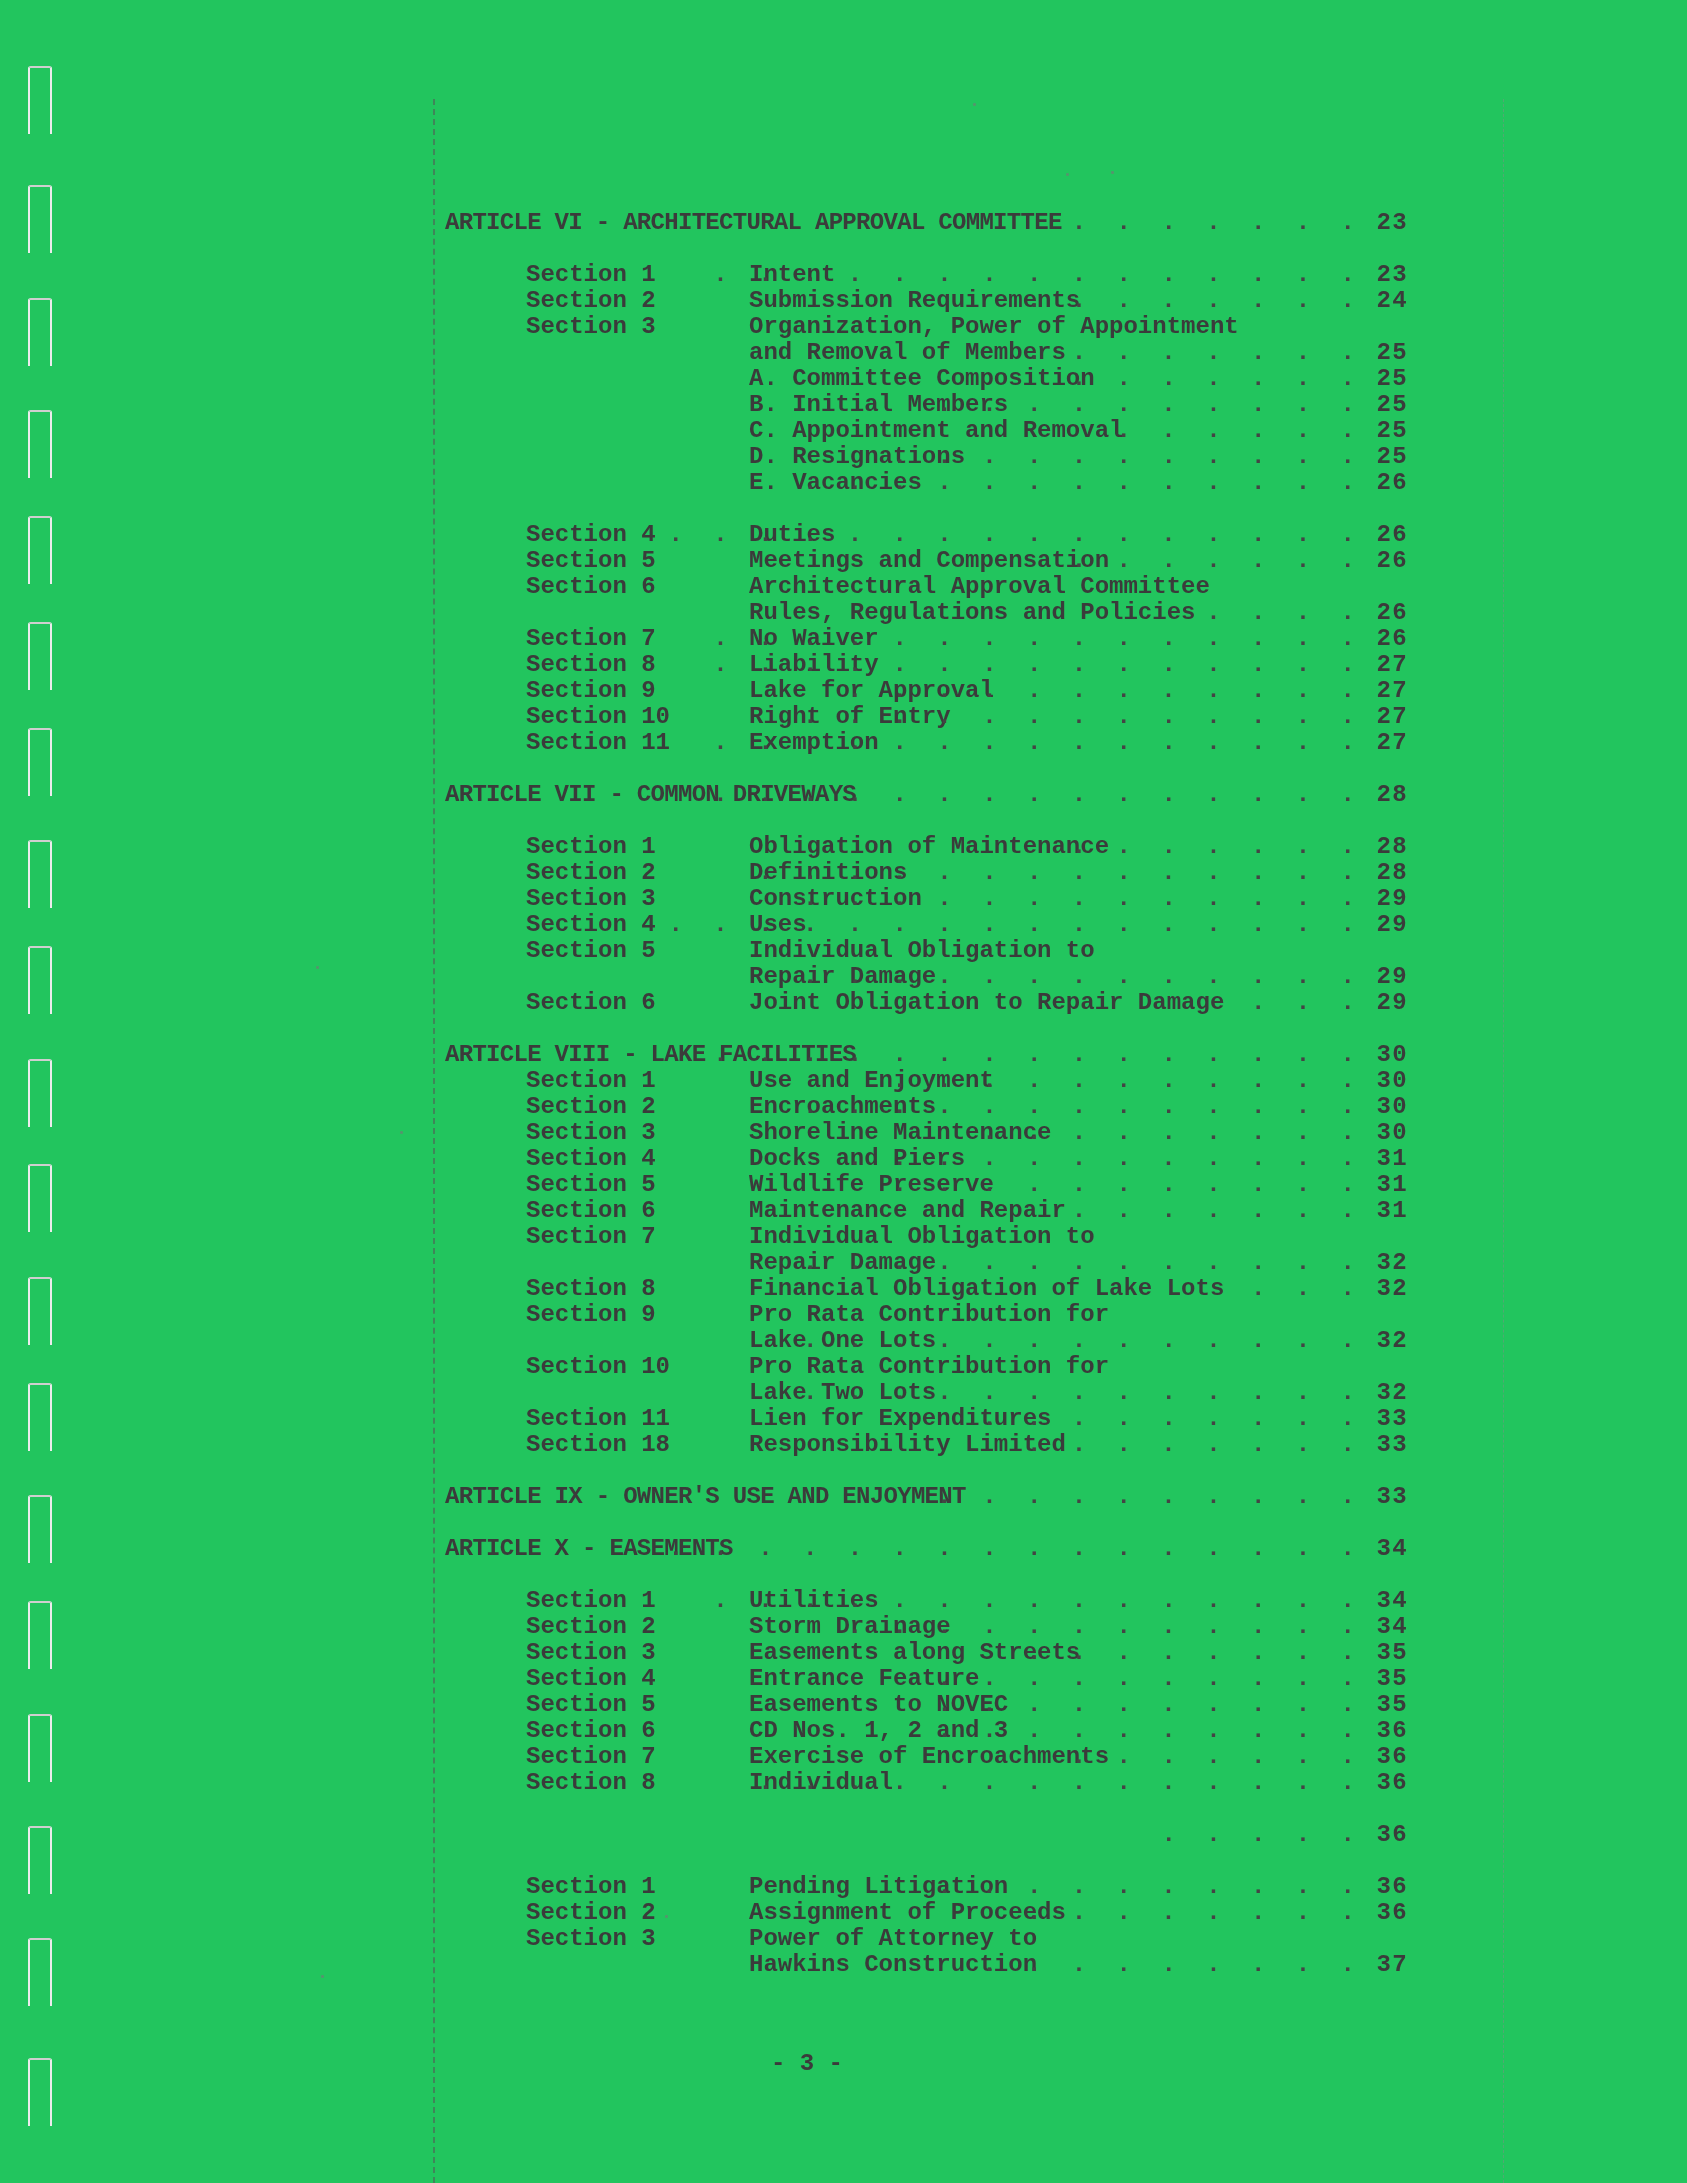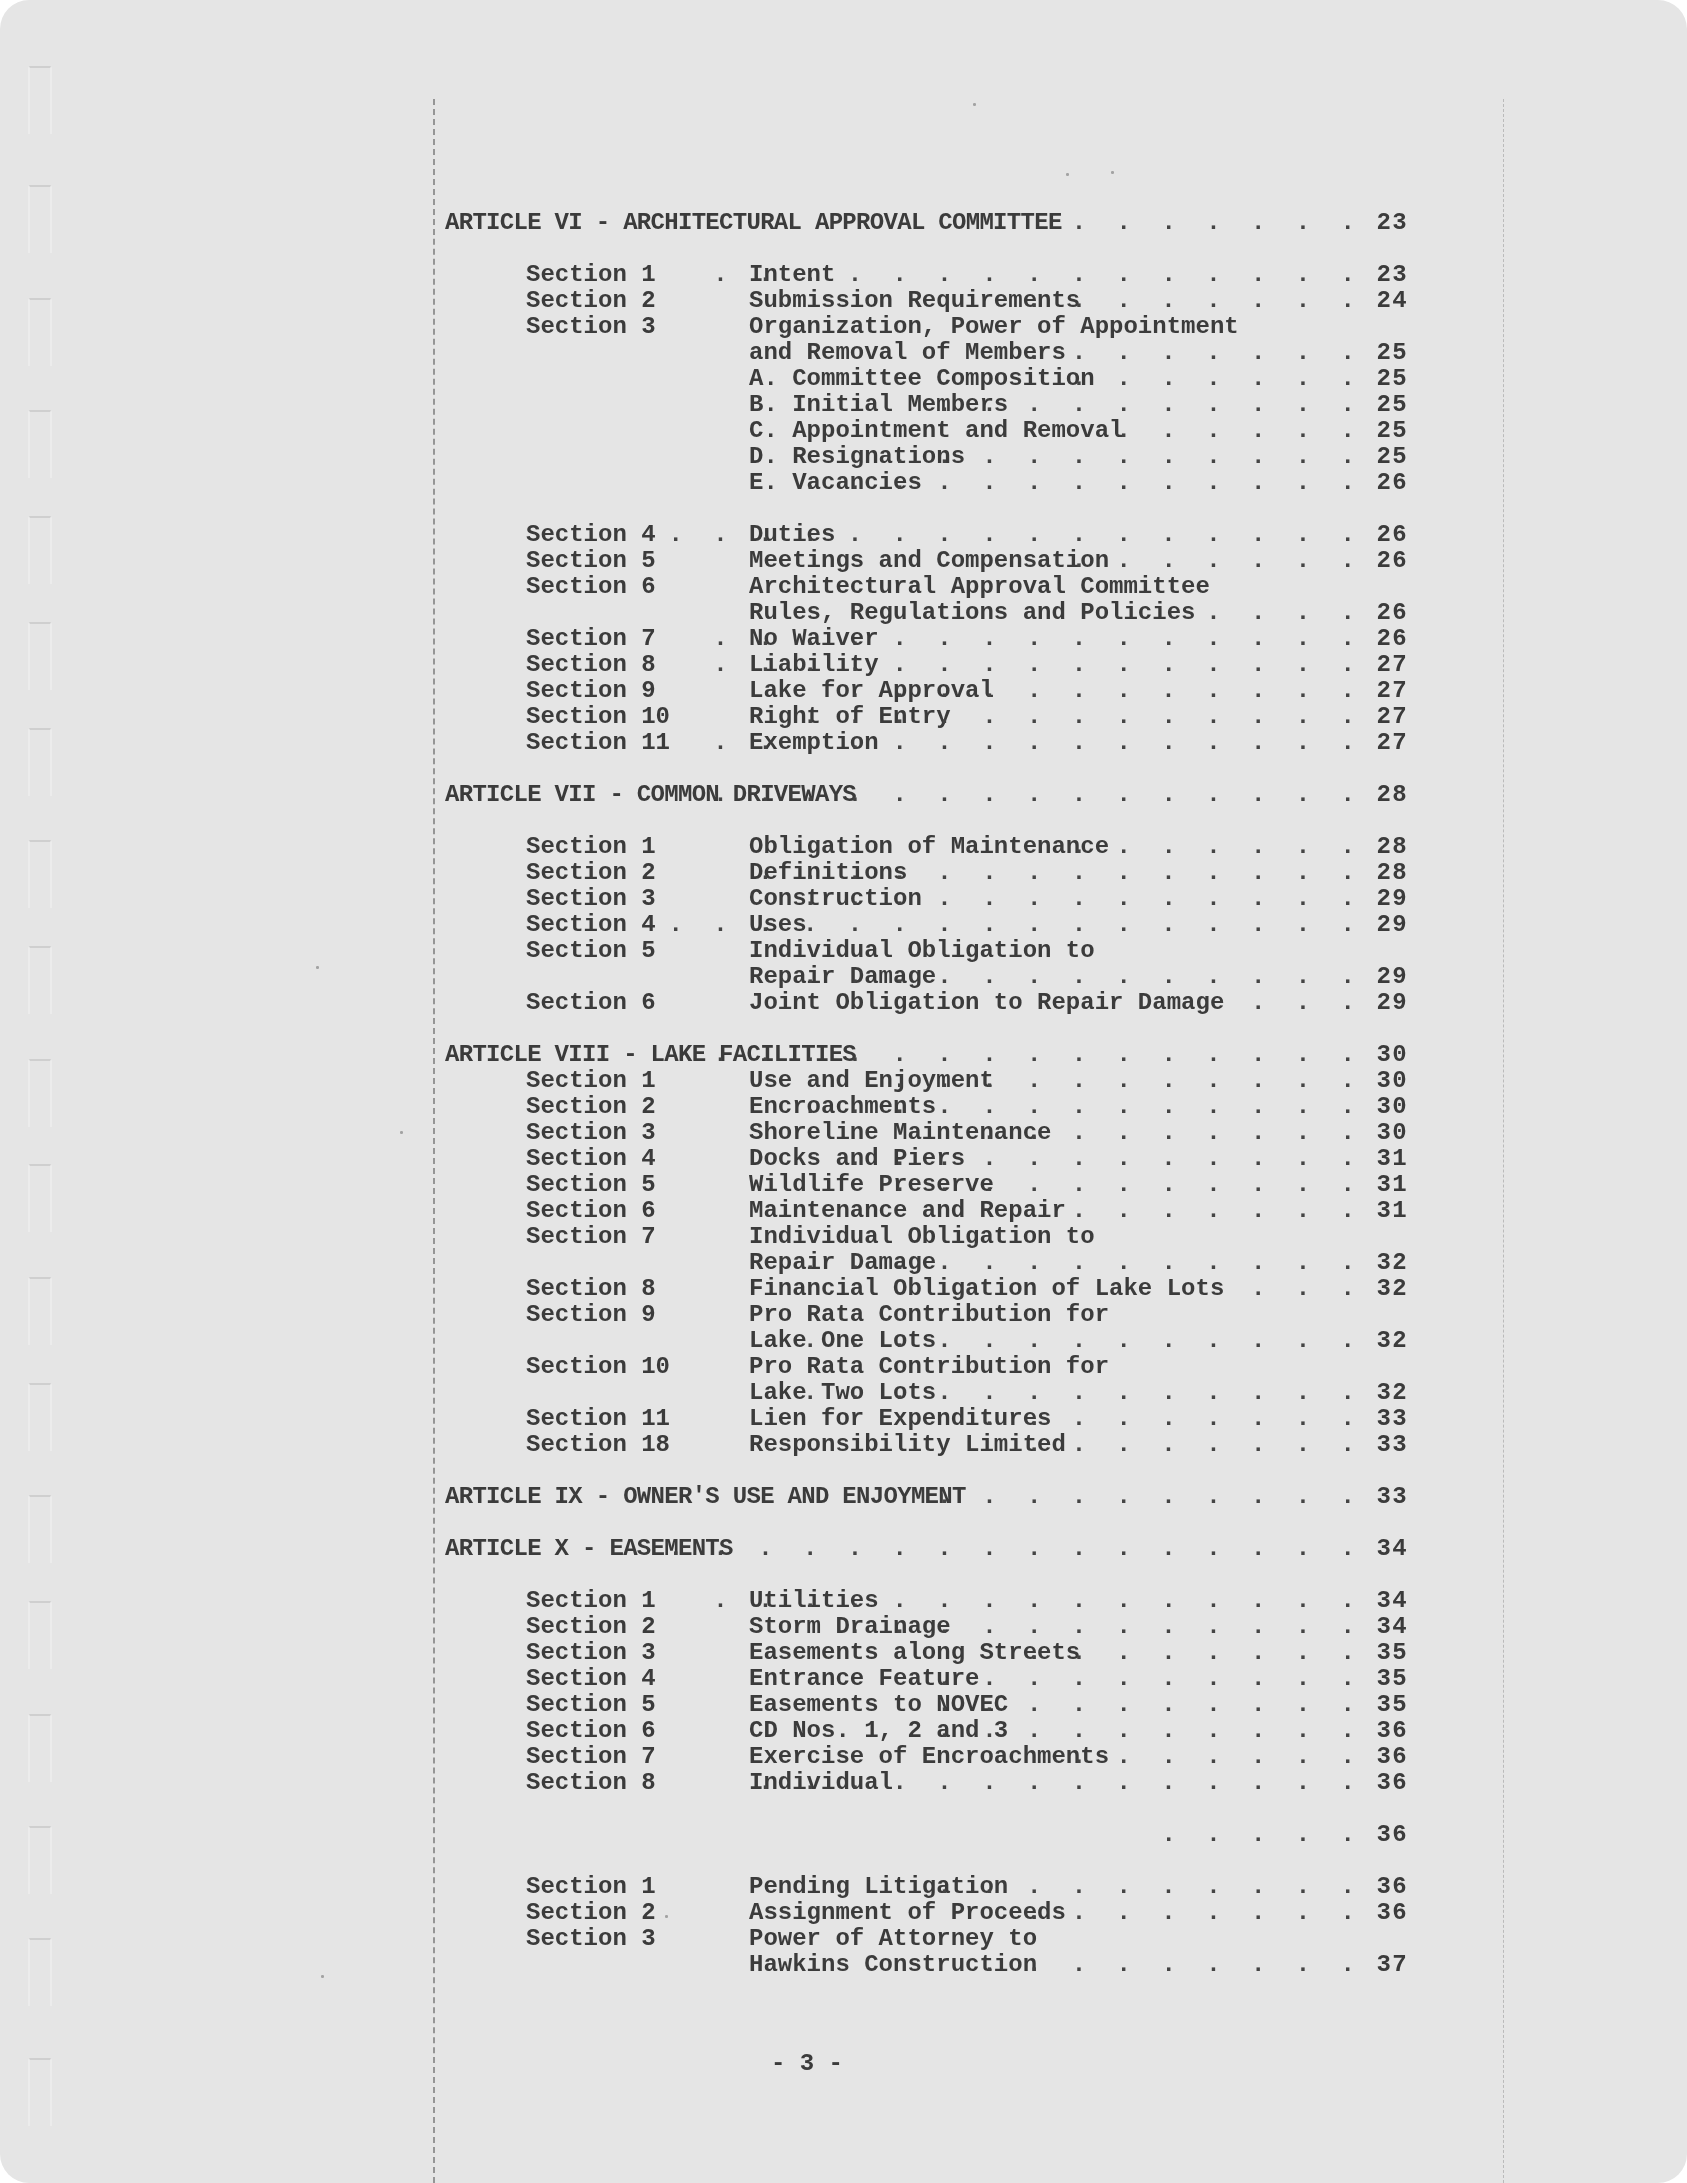--- a/index.html
+++ b/index.html
@@ -1,17 +1,17 @@
 <!DOCTYPE html>
 <html style="font-size:10.6px"><head>
 <meta charset="utf-8">
 <style>
   html, body { margin: 0; padding: 0; background: #ffffff; }
   body { width: 1687px; height: 2183px; position: relative; overflow: hidden; }
-  .page { position: absolute; left: 0; top: 0; width: 1687px; height: 2183px; background: #e5e5e5; border-radius: 29px; }
+  .page { position: absolute; left: 0; top: 0; width: 1687px; height: 2183px; background: #22c55e; }
   .punch { position: absolute; left: 28px; width: 20px; height: 66px; border-top: 2.6px solid #cfcfcf; border-left: 2px solid #ececec; border-right: 2px solid #ececec; border-radius: 2.6px 2.6px 0 0; }
   .vline { position: absolute; top: 99px; bottom: 0; width: 0; border-left: 2px dashed #555; opacity: 0.55; }
   .vline.right { border-left: 1.3px dashed #888; opacity: 0.45; top: 99px; }
   .toc { position: absolute; left: 445px; top: 210px; width: 979px; font-family: "Liberation Mono", "DejaVu Sans Mono", monospace; font-weight: bold; color: #3b3b3b; font-size: 24px; }
   .row { position: relative; height: 26px; line-height: 26px; white-space: nowrap; }
   .row.article { letter-spacing: -0.7px; }
   .gap { height: 26px; }
   .sec { position: absolute; left: 81px; text-align: center; }
   .ttl { position: absolute; left: 304px; }
   .art-title { position: absolute; left: 0; }

